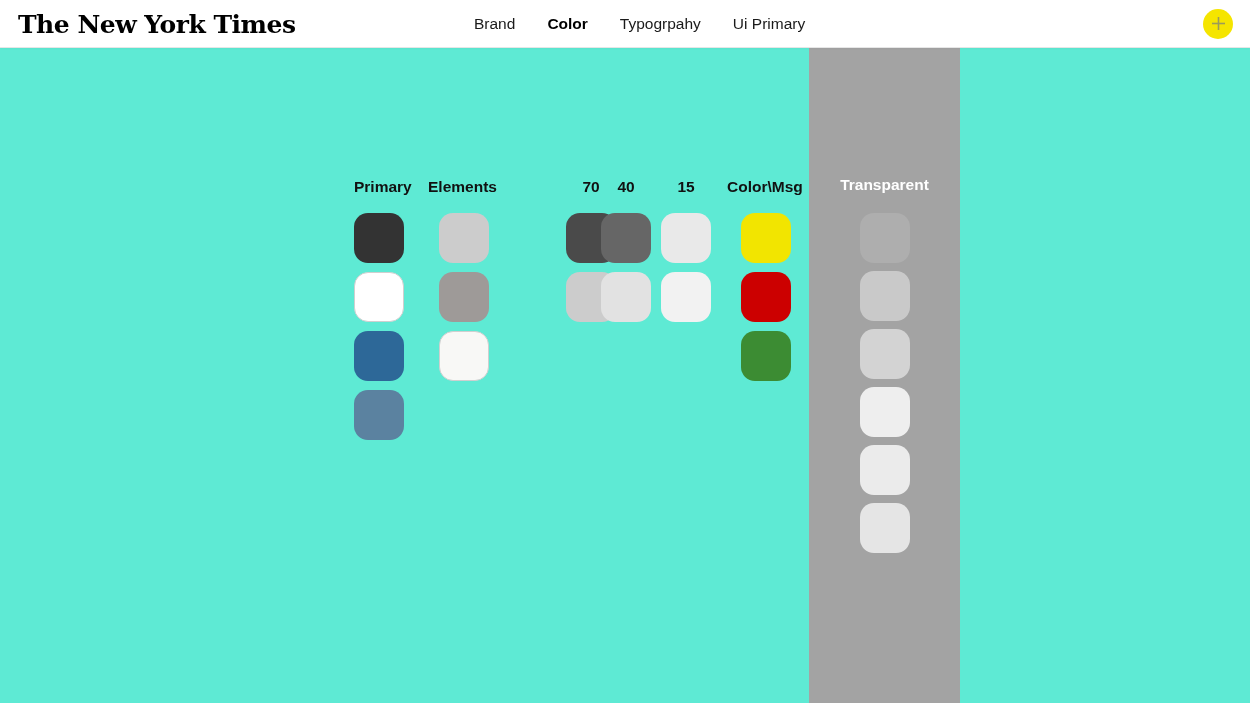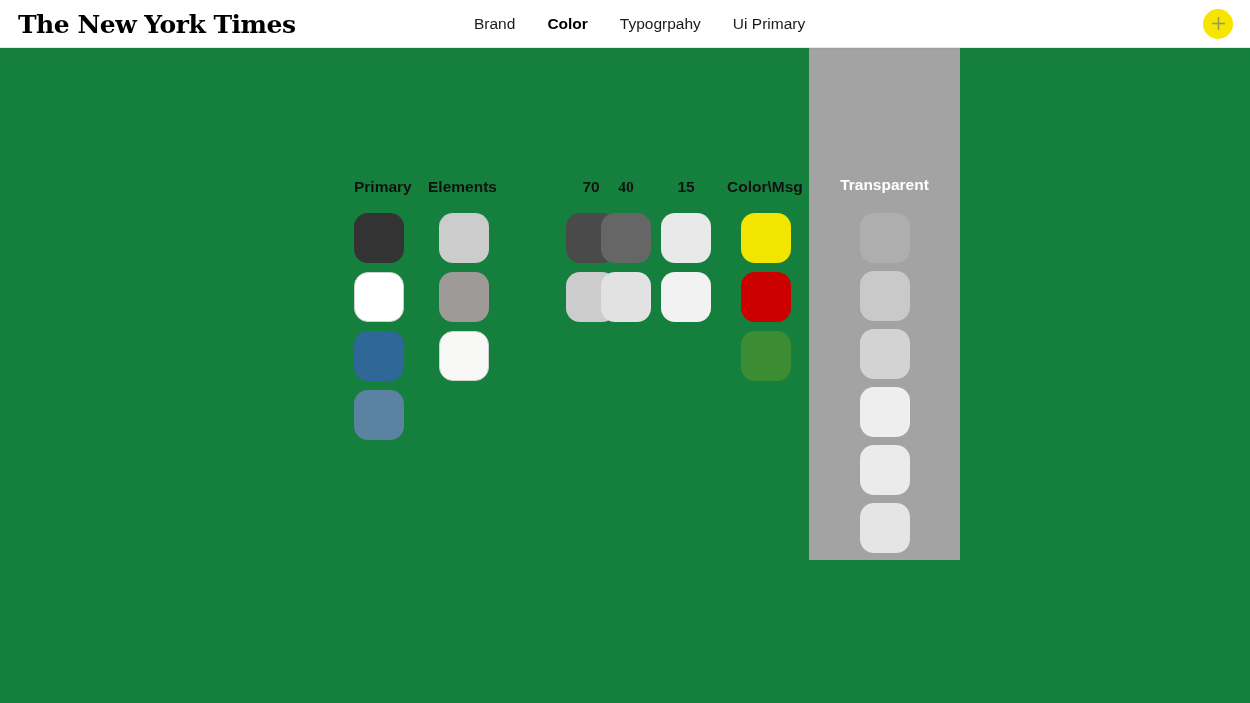--- a/index.html
+++ b/index.html
@@ -9,21 +9,21 @@
     height: 703px;
     overflow: hidden;
     background: #ffffff;
     font-family: "Liberation Sans", sans-serif;
   }
 
   .page {
     position: relative;
     width: 1250px;
     height: 703px;
-    background: #15803d;
+    background: #5eead4;
   }
 
   
   .header {
     position: absolute;
     top: 0; left: 0;
     width: 1250px;
     height: 48px;
     background: #ffffff;
     border-bottom: 1px solid #e6e6e6;
@@ -80,21 +80,21 @@
     justify-content: center;
   }
   .add-button svg { display: block; }
 
   
   .transparent-panel {
     position: absolute;
     left: 809px;
     top: 48px;
     width: 151px;
-    height: 512px;
+    height: 655px;
     background: #a3a3a3;
   }
 
   .transparent-title {
     position: absolute;
     left: 0;
     right: 0;
     top: 128px;
     text-align: center;
     font-size: 15.5px;
@@ -150,21 +150,21 @@
     height: 50px;
     border-radius: 14px;
   }
 
   .swatch.bordered { border: 1px solid #cfcfcf; }
 
   
   .col-primary   { left: 320px; }
   .col-secondary { left: 394px; }
   .col-70        { left: 532px; }
-  .col-40        { left: 567px; font-family: Liberation Serif, serif; }
+  .col-40        { left: 567px; }
   .col-10        { left: 627px; }
   .col-errors    { left: 693px; }
 
   .col-primary   .col-swatches { left: 0px; }
   .col-secondary .col-swatches { left: 11px; }
   .col-70        .col-swatches { left: 0px; }
   .col-40        .col-swatches { left: 0px; }
   .col-10        .col-swatches { left: 0px; }
   .col-errors    .col-swatches { left: 14px; }
 

